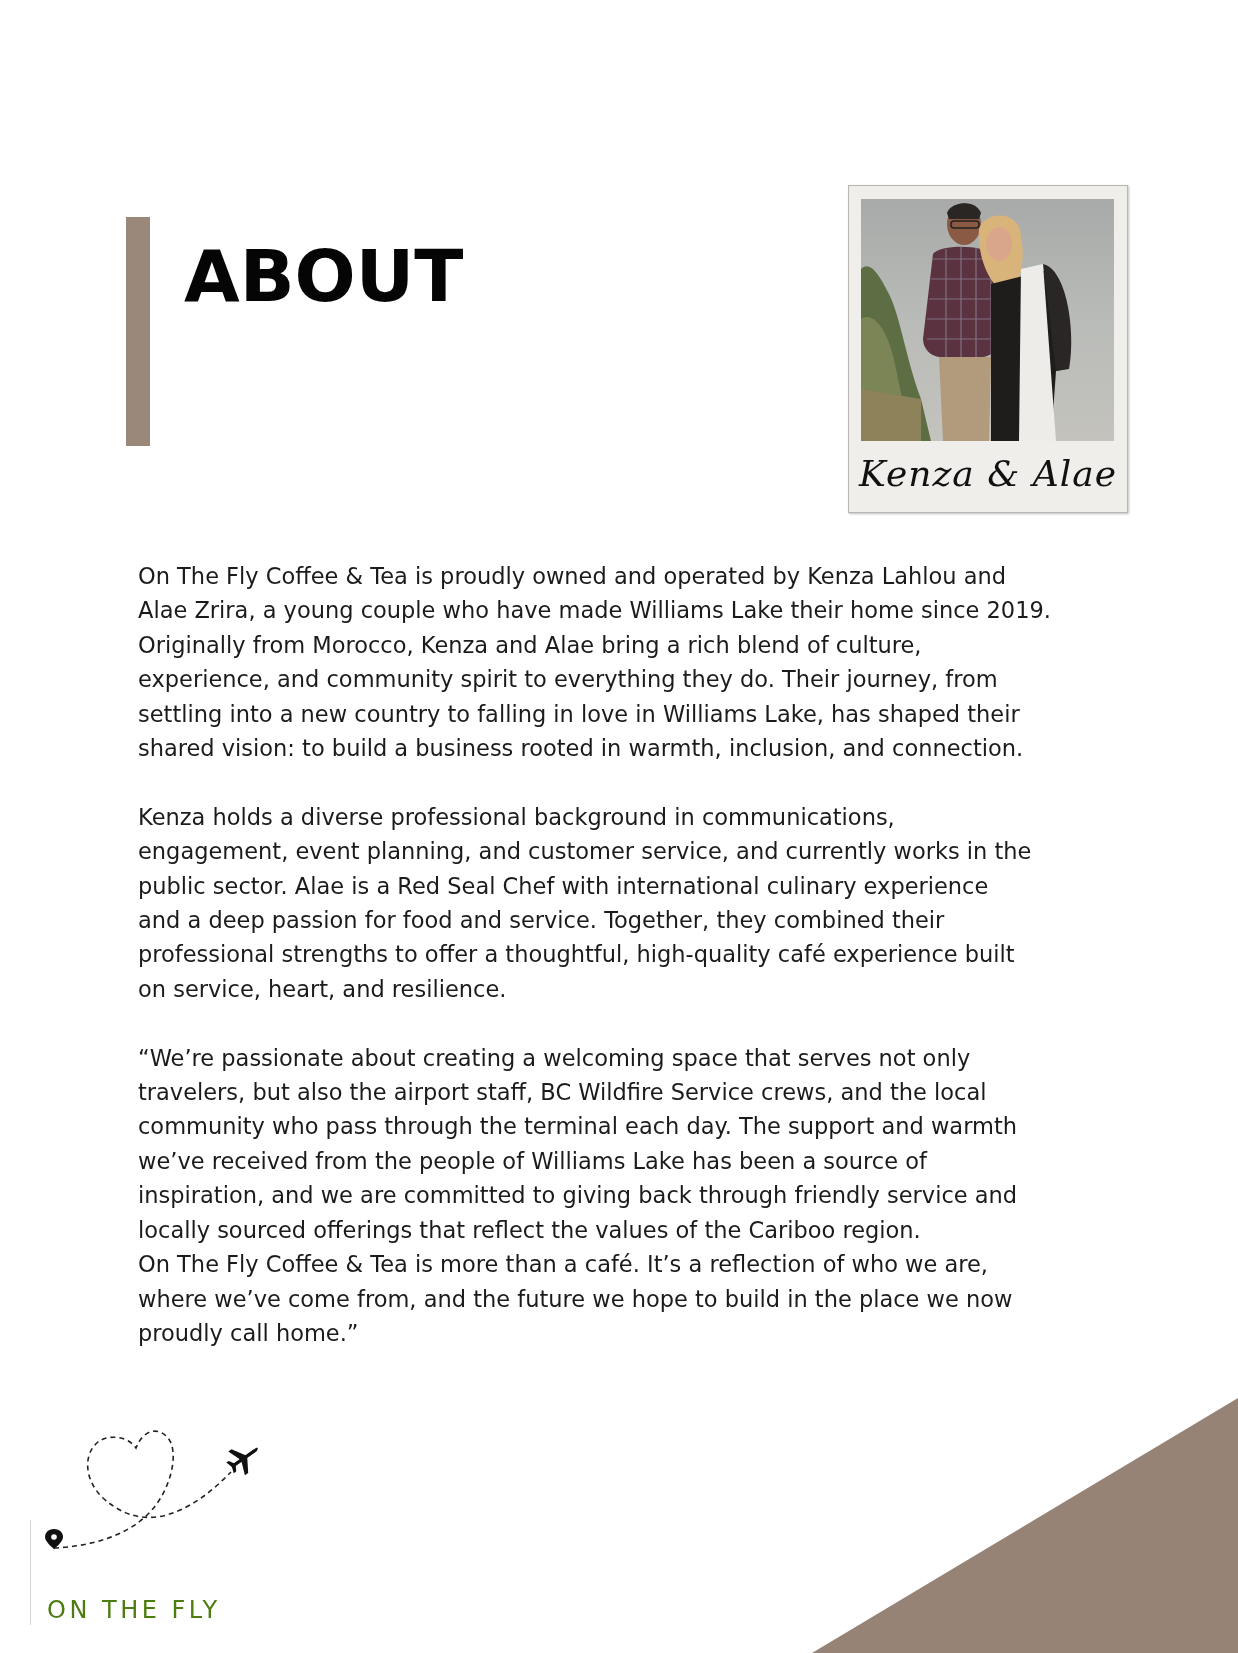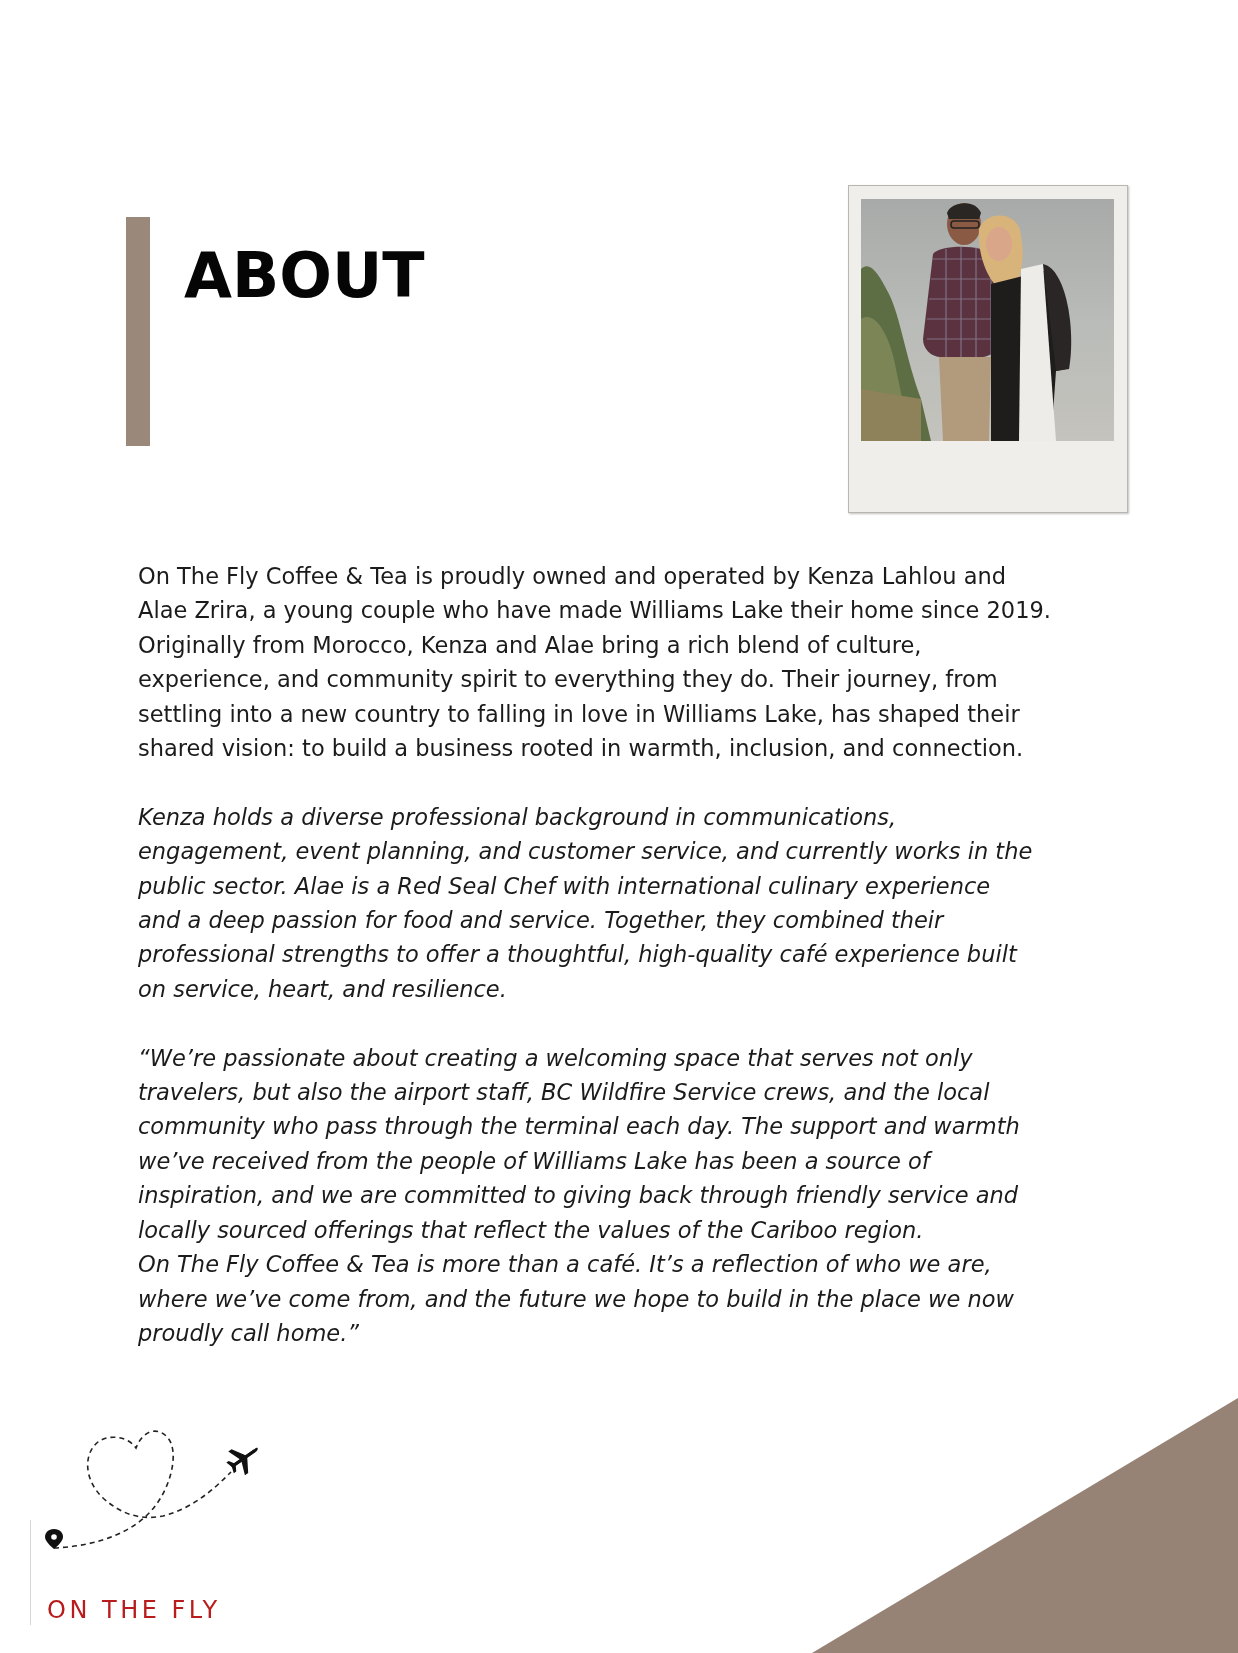--- a/index.html
+++ b/index.html
@@ -7,21 +7,21 @@
     width:1238px; height:1653px; position:relative; overflow:hidden;
     background:#ffffff; font-family:"Liberation Sans", sans-serif; color:#1a1a1a;
   }
   .accent-bar {
     position:absolute; left:126px; top:217px; width:24px; height:229px;
     background:#9a887b;
   }
   .title {
     position:absolute; left:184px; top:224px; margin:0;
     font-family:"DejaVu Sans", sans-serif; font-weight:bold;
-    font-size:62px; line-height:104px; color:#050505; letter-spacing:0px;
+    font-size:72px; line-height:104px; color:#050505; letter-spacing:0px;
   }
   .title span { display:block; }
   .polaroid {
     position:absolute; left:848px; top:185px; width:278px; height:326px;
     background:#efeeeb; border:1px solid #b9b6b1;
     box-shadow: 1px 1px 2px rgba(0,0,0,0.25);
   }
   .photo {
     position:absolute; left:12px; top:13px; width:253px; height:242px;
     overflow:hidden;
@@ -30,30 +30,30 @@
     position:absolute; left:0; right:0; top:258px; height:60px;
     text-align:center; font-family:"DejaVu Serif", serif; font-style:italic;
     font-size:36px; line-height:60px; color:#111; letter-spacing:1px;
   }
   .body-text {
     position:absolute; left:126px; top:547px; width:1030px;
     font-family:"DejaVu Sans", sans-serif; font-size:22.5px;
     line-height:34.4px; color:#1b1b1b;
   }
   .body-text p { margin:12px; white-space:pre-line; }
-  .body-text p + p { margin-top:34.4px;font-style:italic; }
+  .body-text p + p { margin-top:34.4px; }
   .logo {
     position:absolute; left:28px; top:1420px; width:250px; height:220px;
   }
   .logo-rule {
     position:absolute; left:30px; top:1520px; width:1px; height:105px; background:#d6d6d6;
   }
   .logo-text {
     position:absolute; left:47px; top:1596px; font-family:"DejaVu Sans", sans-serif;
-    font-size:24px; letter-spacing:3.5px; color:#b91c1c; font-weight:normal;
+    font-size:24px; letter-spacing:3.5px; color:#4d7c0f; font-weight:normal;
   }
   .corner {
     position:absolute; left:0; top:0; width:1238px; height:1653px; pointer-events:none;
   }
 </style>
 </head>
 <body>
 
 <svg class="corner" viewBox="0 0 1238 1653" preserveAspectRatio="none">
   <polygon points="812,1653 1238,1398 1238,1653" fill="#968376"></polygon>
@@ -87,20 +87,21 @@
       <path d="M72,60 L140,60 M70,80 L140,80 M68,100 L140,100 M66,120 L140,120 M66,140 L140,140 M85,50 L85,158 M100,48 L100,158 M115,48 L115,158 M130,52 L130,158" stroke="#8f8aa0" stroke-width="1.2" opacity="0.7"></path>
       <path d="M78,158 L130,158 L128,242 L82,242 Z" fill="#b29a7c"></path>
 
       <path d="M118,30 C125,10 160,12 160,38 C165,60 158,90 148,95 C130,90 116,60 118,30 Z" fill="#d8b47a"></path>
       <ellipse cx="138" cy="45" rx="13" ry="17" fill="#d9a68a"></ellipse>
       <path d="M130,85 L190,70 C205,80 210,140 205,170 L195,172 L190,242 L130,242 Z" fill="#1f1c1c"></path>
       <path d="M160,70 L182,65 L195,242 L158,242 Z" fill="#eeece9"></path>
       <path d="M182,65 C205,70 215,130 208,170 L195,172 Z" fill="#2a2626"></path>
     </svg>
   </div>
+  <div class="caption">Kenza &amp; Alae</div>
 </div>
 
 <div class="body-text">
   <p>On The Fly Coffee &amp; Tea is proudly owned and operated by Kenza Lahlou and
 Alae Zrira, a young couple who have made Williams Lake their home since 2019.
 Originally from Morocco, Kenza and Alae bring a rich blend of culture,
 experience, and community spirit to everything they do. Their journey, from
 settling into a new country to falling in love in Williams Lake, has shaped their
 shared vision: to build a business rooted in warmth, inclusion, and connection.</p>
   <p>Kenza holds a diverse professional background in communications,

